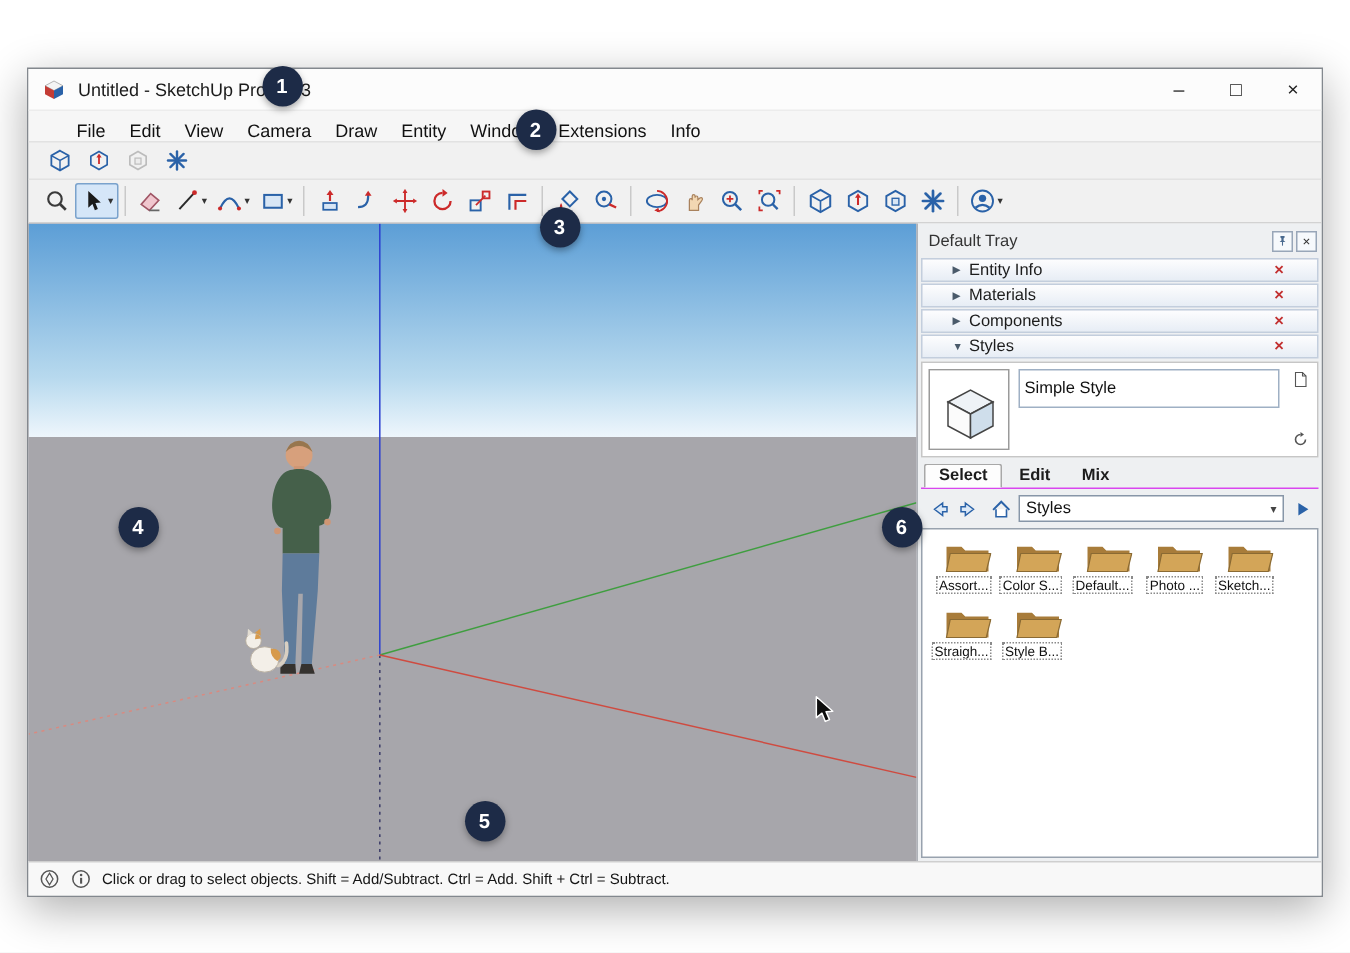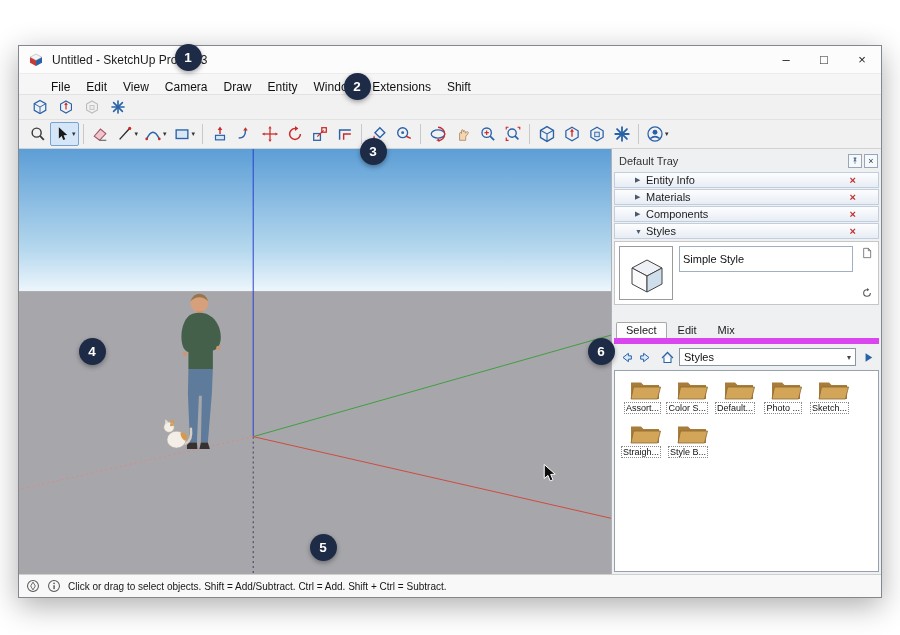--- a/index.html
+++ b/index.html
@@ -54,21 +54,21 @@
   .sec-close { color:#c23030; font-size:11px; font-weight:bold; padding:0 2px; }
   .styles-panel { flex:1; display:flex; flex-direction:column; margin:0 2px 2px; min-height:0; }
   .styles-head { background:#ffffff; border:1px solid #c6c6c6; display:flex; padding:4px; gap:6px; flex:none; }
   .thumb { width:54px; height:54px; border:1px solid #9a9a9a; flex:none; background:#fff; }
   .thumb svg { width:100%; height:100%; display:block; }
   .style-meta { flex:1; min-width:0; display:flex; flex-direction:column; gap:3px; }
   .style-name { height:17px; border:1px solid #9fb0c4; font-size:11px; padding:12px 3px; font-family:inherit; width:100%; background:#fff; color:#111; }
   .style-desc { font-size:10.5px; color:#1c1c1c; line-height:1.3; }
   .style-side { width:15px; flex:none; display:flex; flex-direction:column; align-items:center; justify-content:space-between; padding:1px 0; }
   .style-side svg { width:12px; height:12px; display:block; }
-  .styles-tabs { display:flex; gap:1px; padding:3px 2px 0; border-bottom:6px solid #d946ef; margin-top:14px; flex:none; }
+  .styles-tabs { display:flex; gap:1px; padding:3px 2px 0; border-bottom:1px solid #d946ef; margin-top:1px; flex:none;font-weight:bold; }
   .tab { font-size:11px; padding:1px 9px 2px; color:#1c1c1c; border:1px solid transparent; border-bottom:none; }
   .tab.active { background:#fdfdfd; border-color:#a8a8a8; border-radius:2px 2px 0 0; }
   .styles-nav { display:flex; align-items:center; gap:3px; padding:4px 2px; flex:none; }
   .nav-btn { width:18px; height:18px; display:flex; align-items:center; justify-content:center; }
   .nav-btn svg { width:15px; height:15px; display:block; }
   .collection-select { flex:1; height:18px; border:1px solid #8796a8; background:#fff; display:flex; align-items:center; padding:0 4px; font-size:11px; color:#111; }
   .collection-select .sel-caret { margin-left:auto; font-size:8px; color:#444; }
   .folder-grid { flex:1; background:#fff; border:1px solid #98a2ae; padding:5px 4px; display:flex; flex-wrap:wrap; gap:6px 5px; align-content:flex-start; overflow:hidden; min-height:0; }
   .folder { width:42px; display:flex; flex-direction:column; align-items:flex-end; }
   .folder svg { width:32px; height:26px; display:block; }
@@ -108,21 +108,21 @@
 
   <div class="menubar" id="menubar">
       <span class="menu-item">File</span>
       <span class="menu-item">Edit</span>
       <span class="menu-item">View</span>
       <span class="menu-item">Camera</span>
       <span class="menu-item">Draw</span>
       <span class="menu-item">Entity</span>
       <span class="menu-item">Window</span>
       <span class="menu-item">Extensions</span>
-      <span class="menu-item">Shift</span>
+      <span class="menu-item">Info</span>
     </div>
   <div class="toolbar tb-top" id="toolbar-top">
       <span class="tb-btn">
         <svg viewBox="0 0 20 20">
           <path d="M10 1.8 L17.2 5.9 L17.2 14.1 L10 18.2 L2.8 14.1 L2.8 5.9 Z" fill="none" stroke="#2a62a8" stroke-width="1.5"></path>
           <path d="M2.8 5.9 L10 10 L17.2 5.9 M10 10 L10 18.2" fill="none" stroke="#2a62a8" stroke-width="1.2"></path>
         </svg>
       </span>
       <span class="tb-btn">
         <svg viewBox="0 0 20 20">

